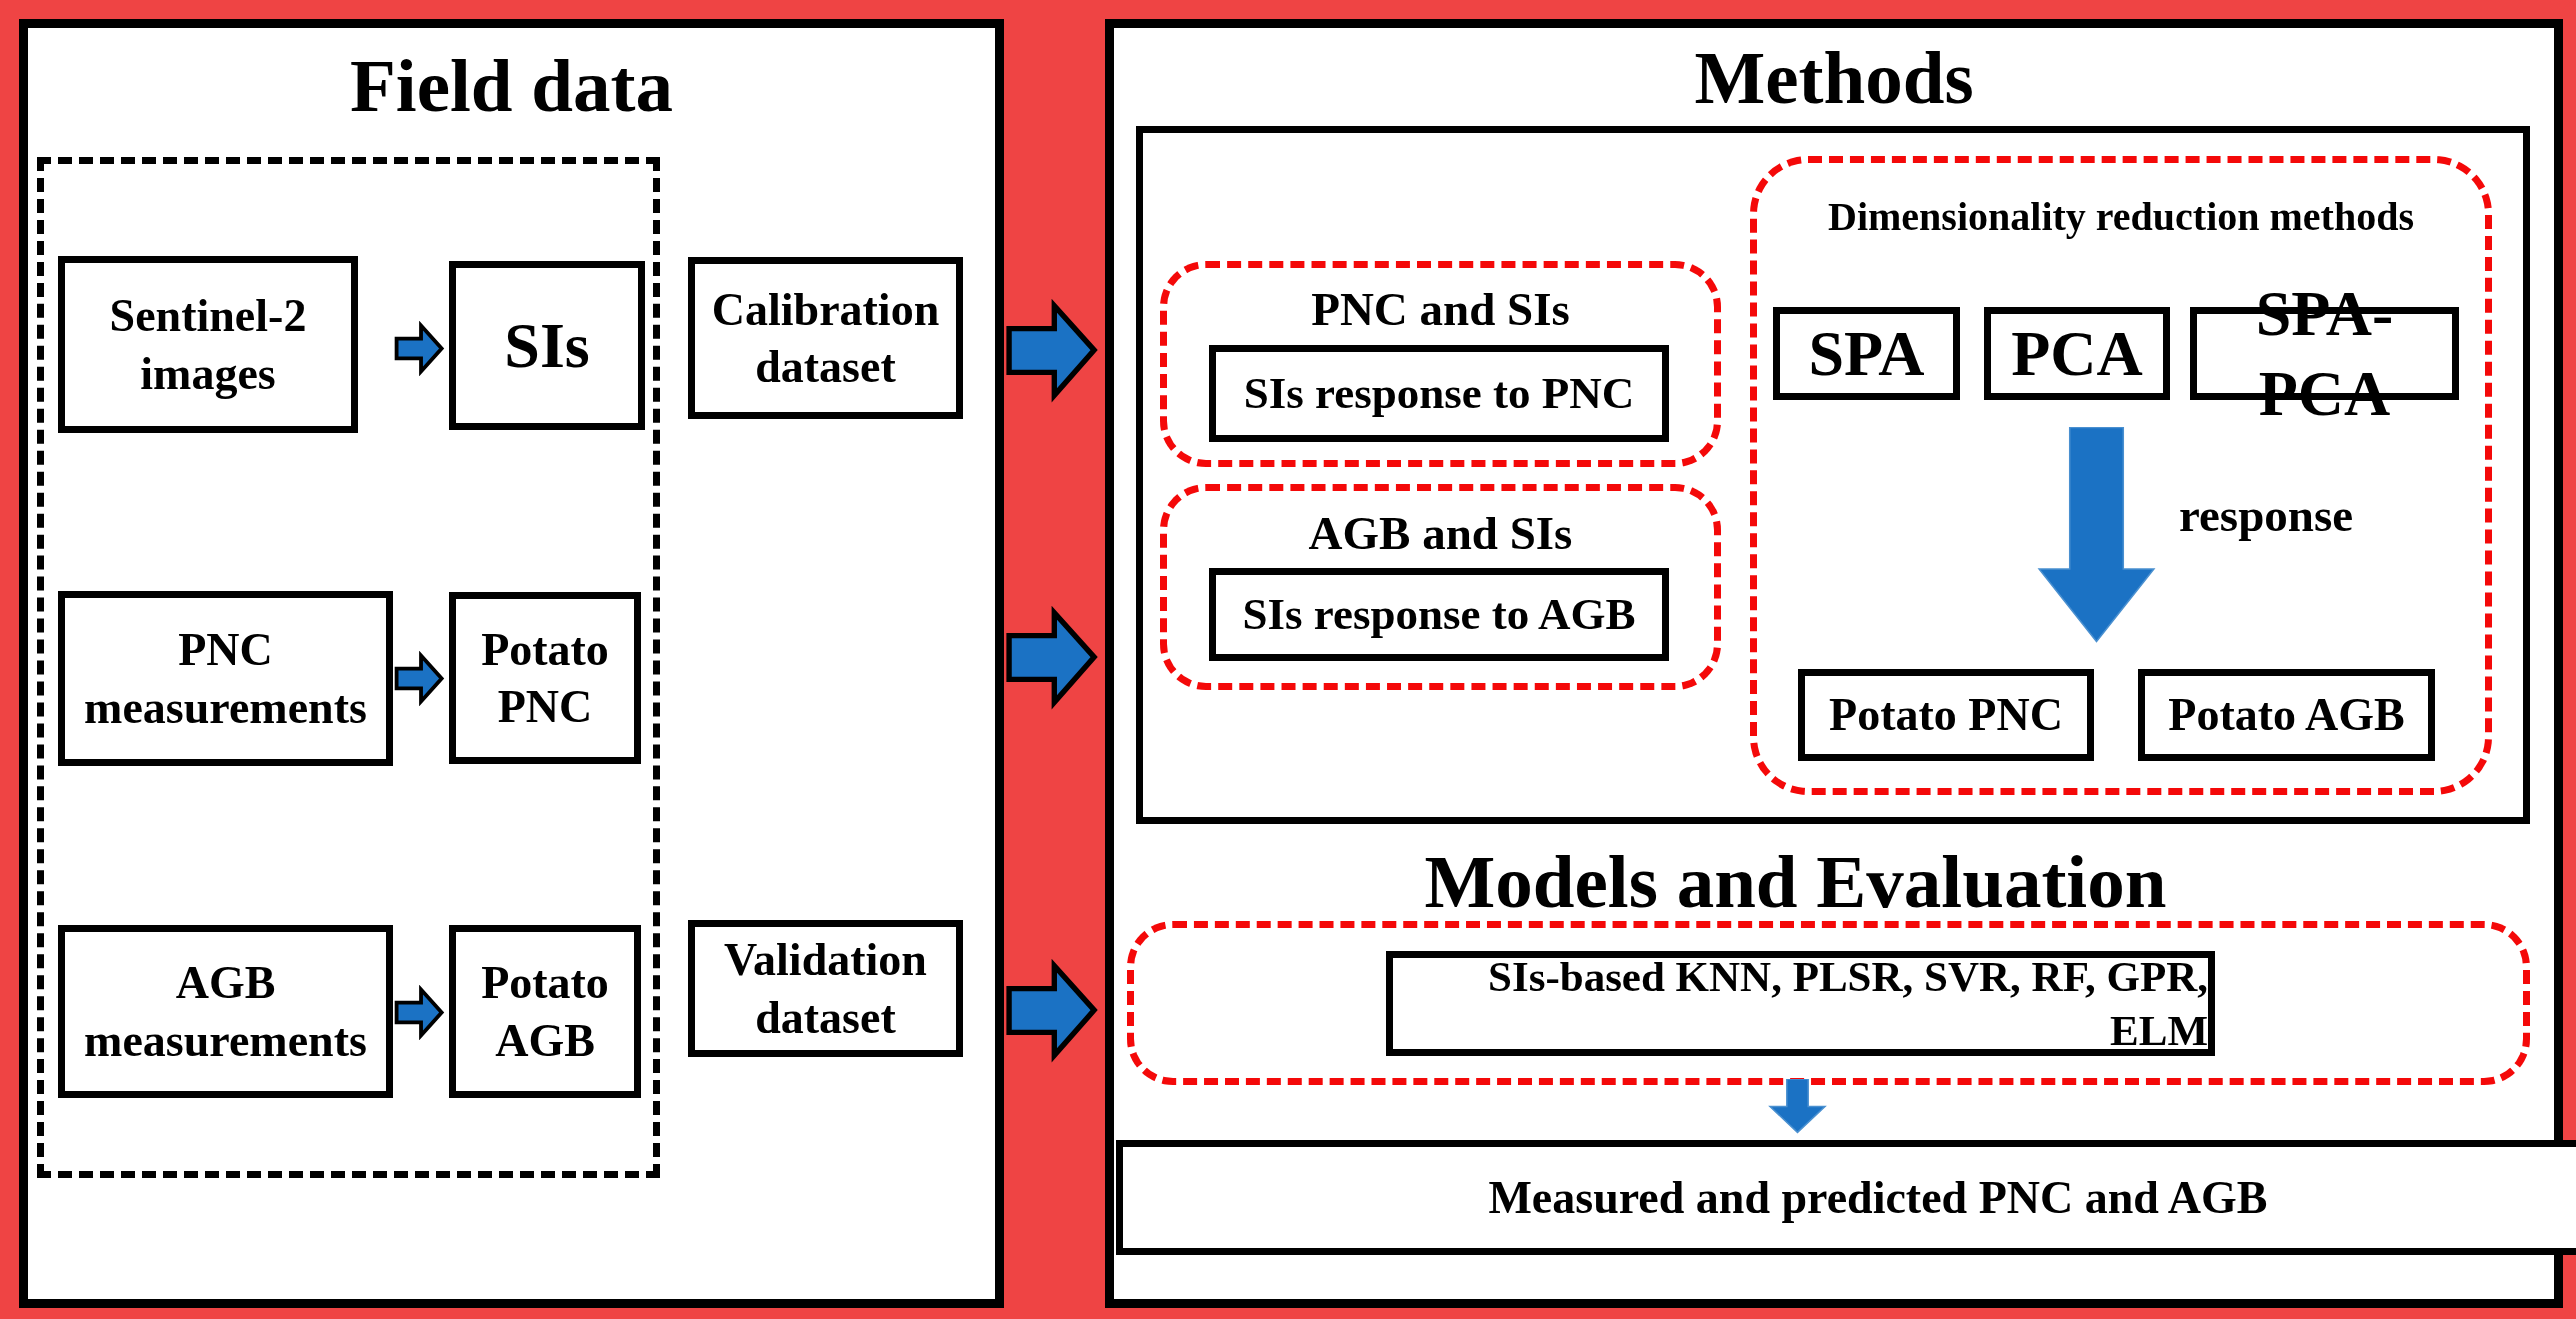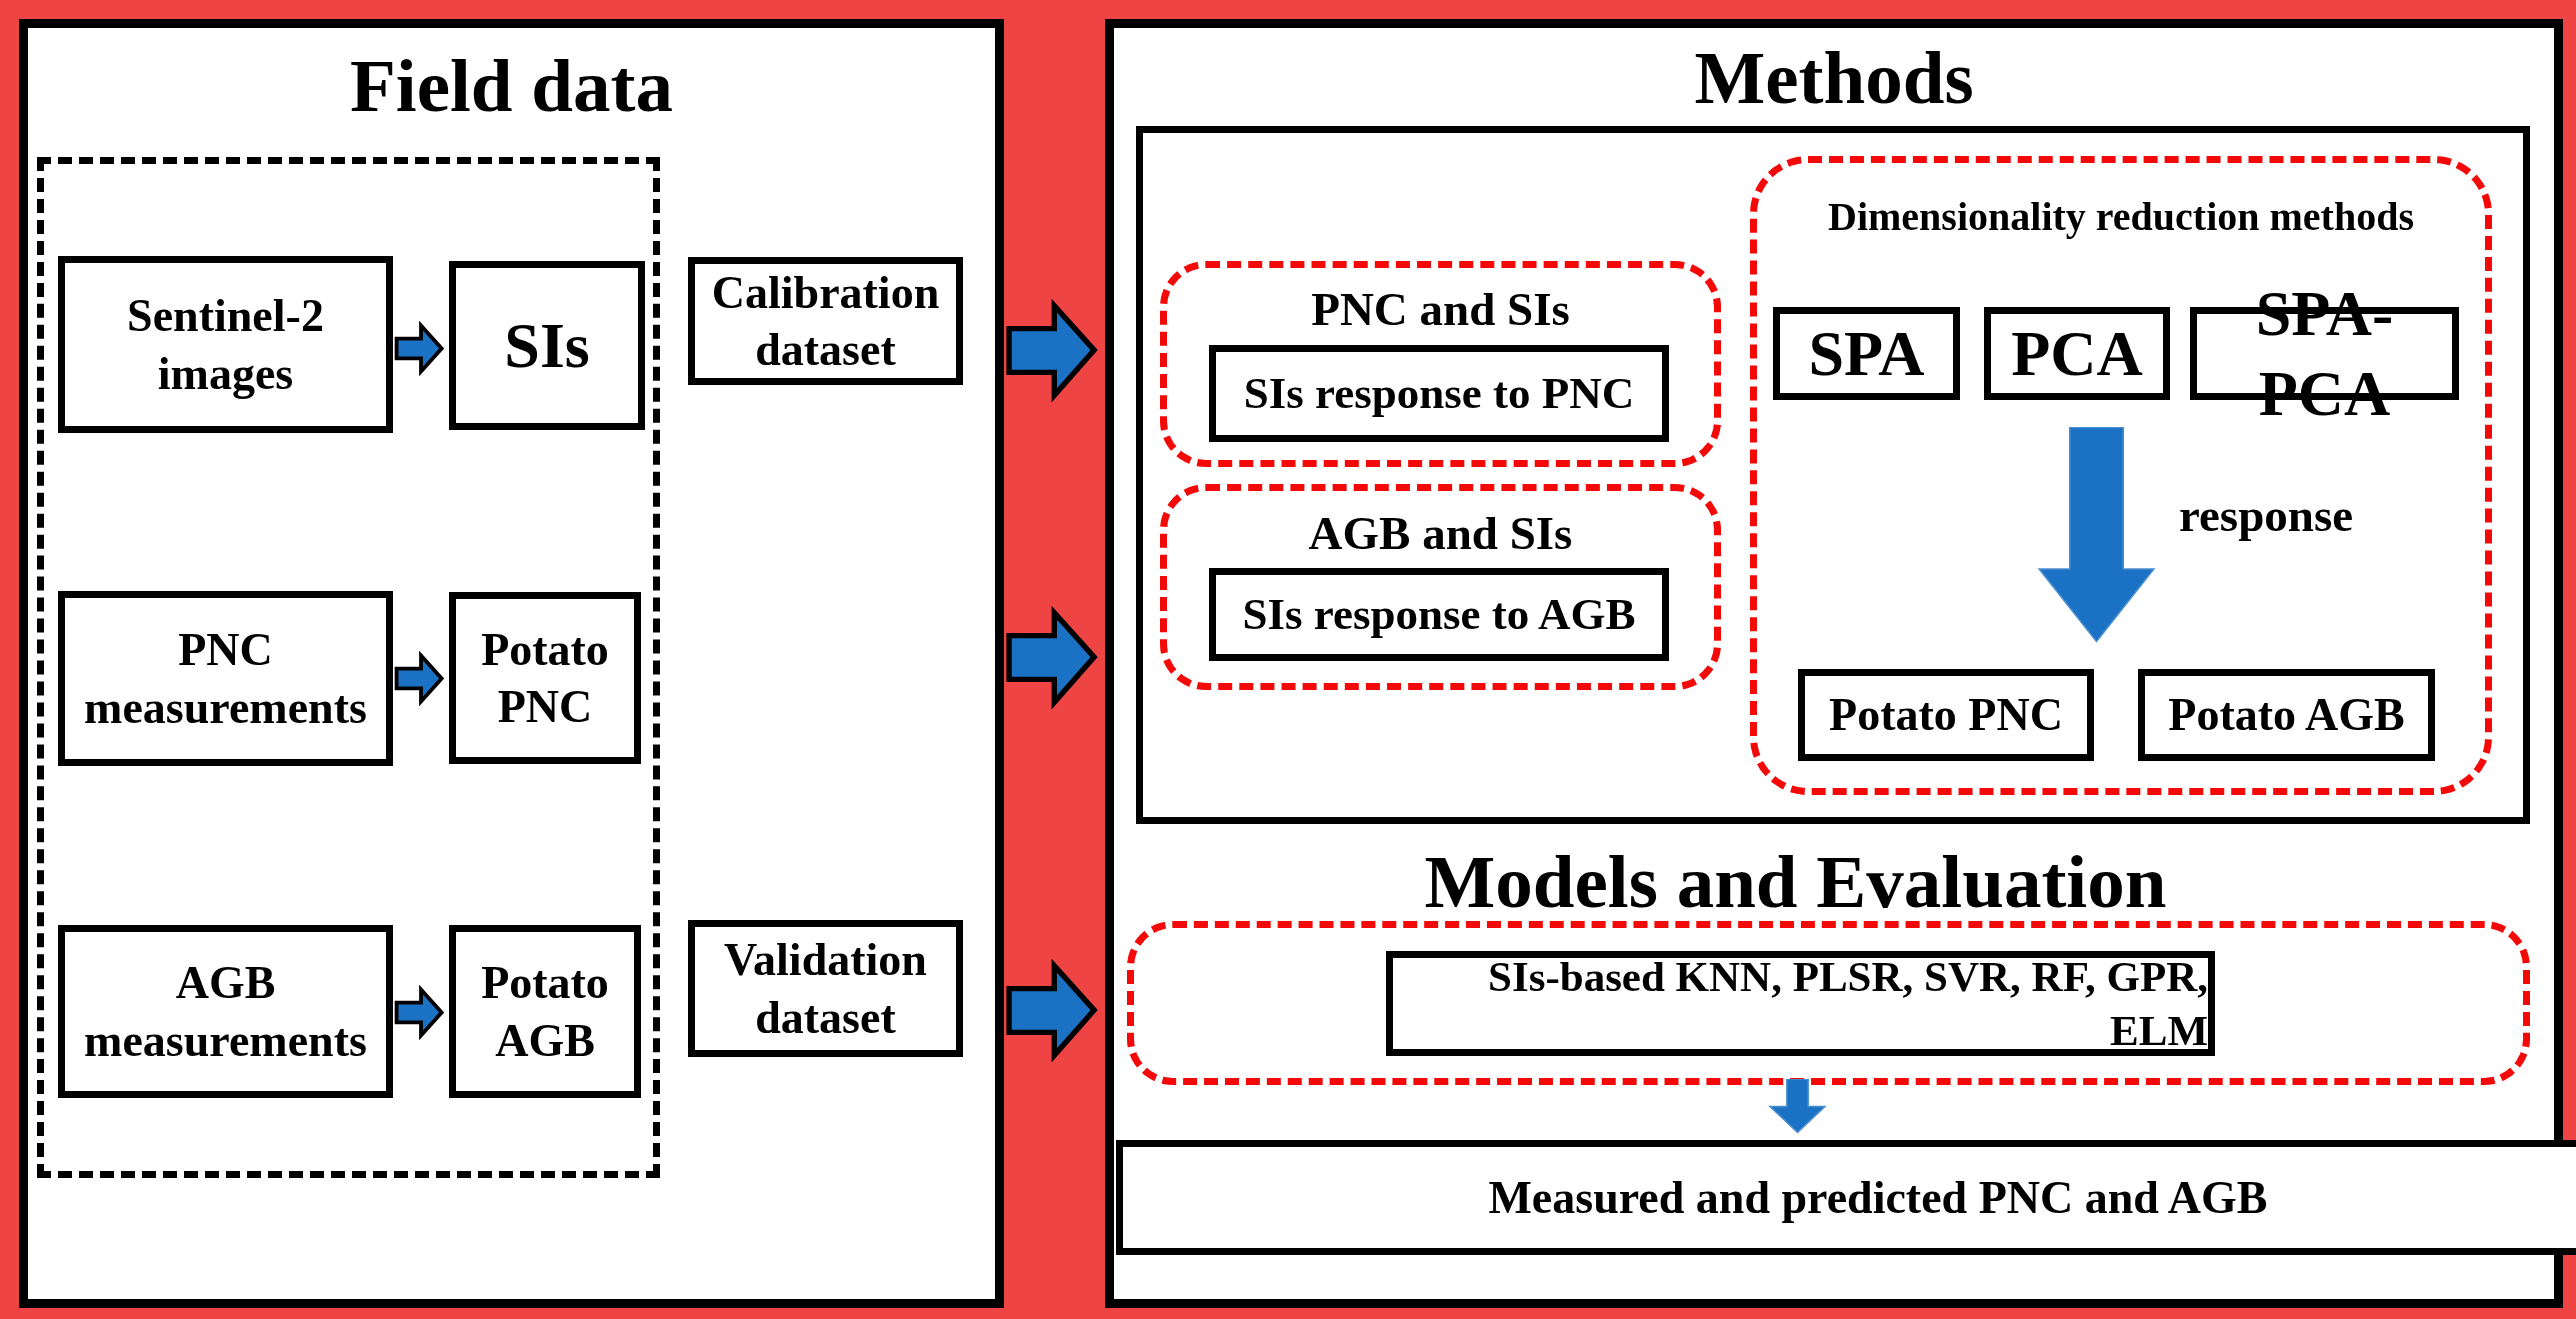--- a/index.html
+++ b/index.html
@@ -33,32 +33,32 @@
 <body>
 
 <div id="canvas">
 
   <div class="abs panel" style="left:19px;top:19px;width:985px;height:1289px;"></div>
 
   <div class="abs title" style="left:19px;top:45px;width:985px;">Field data</div>
 
   <div class="abs dashed-black" style="left:37px;top:157px;width:623px;height:1021px;"></div>
 
-  <div class="abs box lbl60" style="left:58px;top:256px;width:335px;height:177px;padding:0 6px;">
+  <div class="abs box lbl60" style="left:58px;top:256px;width:300px;height:177px;padding:0 6px;">
     <span>Sentinel-2 images</span>
   </div>
   <div class="abs" style="left:394px;top:321px;">
     <svg width="51" height="55" viewBox="0 0 66 72">
       <polygon points="3,23 35,23 35,6 62,36 35,66 35,49 3,49" fill="#1b72c4" stroke="#000" stroke-width="5"></polygon>
     </svg>
   </div>
   <div class="abs box lbl64" style="left:449px;top:261px;width:196px;height:169px;">
     <span>SIs</span>
   </div>
-  <div class="abs box lbl60" style="left:688px;top:257px;width:275px;height:128px;padding:0 12px;">
+  <div class="abs box lbl60" style="left:688px;top:257px;width:275px;height:162px;padding:0 12px;">
     <span>Calibration dataset</span>
   </div>
 
   <div class="abs box lbl60" style="left:58px;top:591px;width:335px;height:175px;padding:0 15.3px;">
     <span>PNC measurements</span>
   </div>
   <div class="abs" style="left:394px;top:651px;">
     <svg width="51" height="55" viewBox="0 0 66 72">
       <polygon points="3,23 35,23 35,6 62,36 35,66 35,49 3,49" fill="#1b72c4" stroke="#000" stroke-width="5"></polygon>
     </svg>

